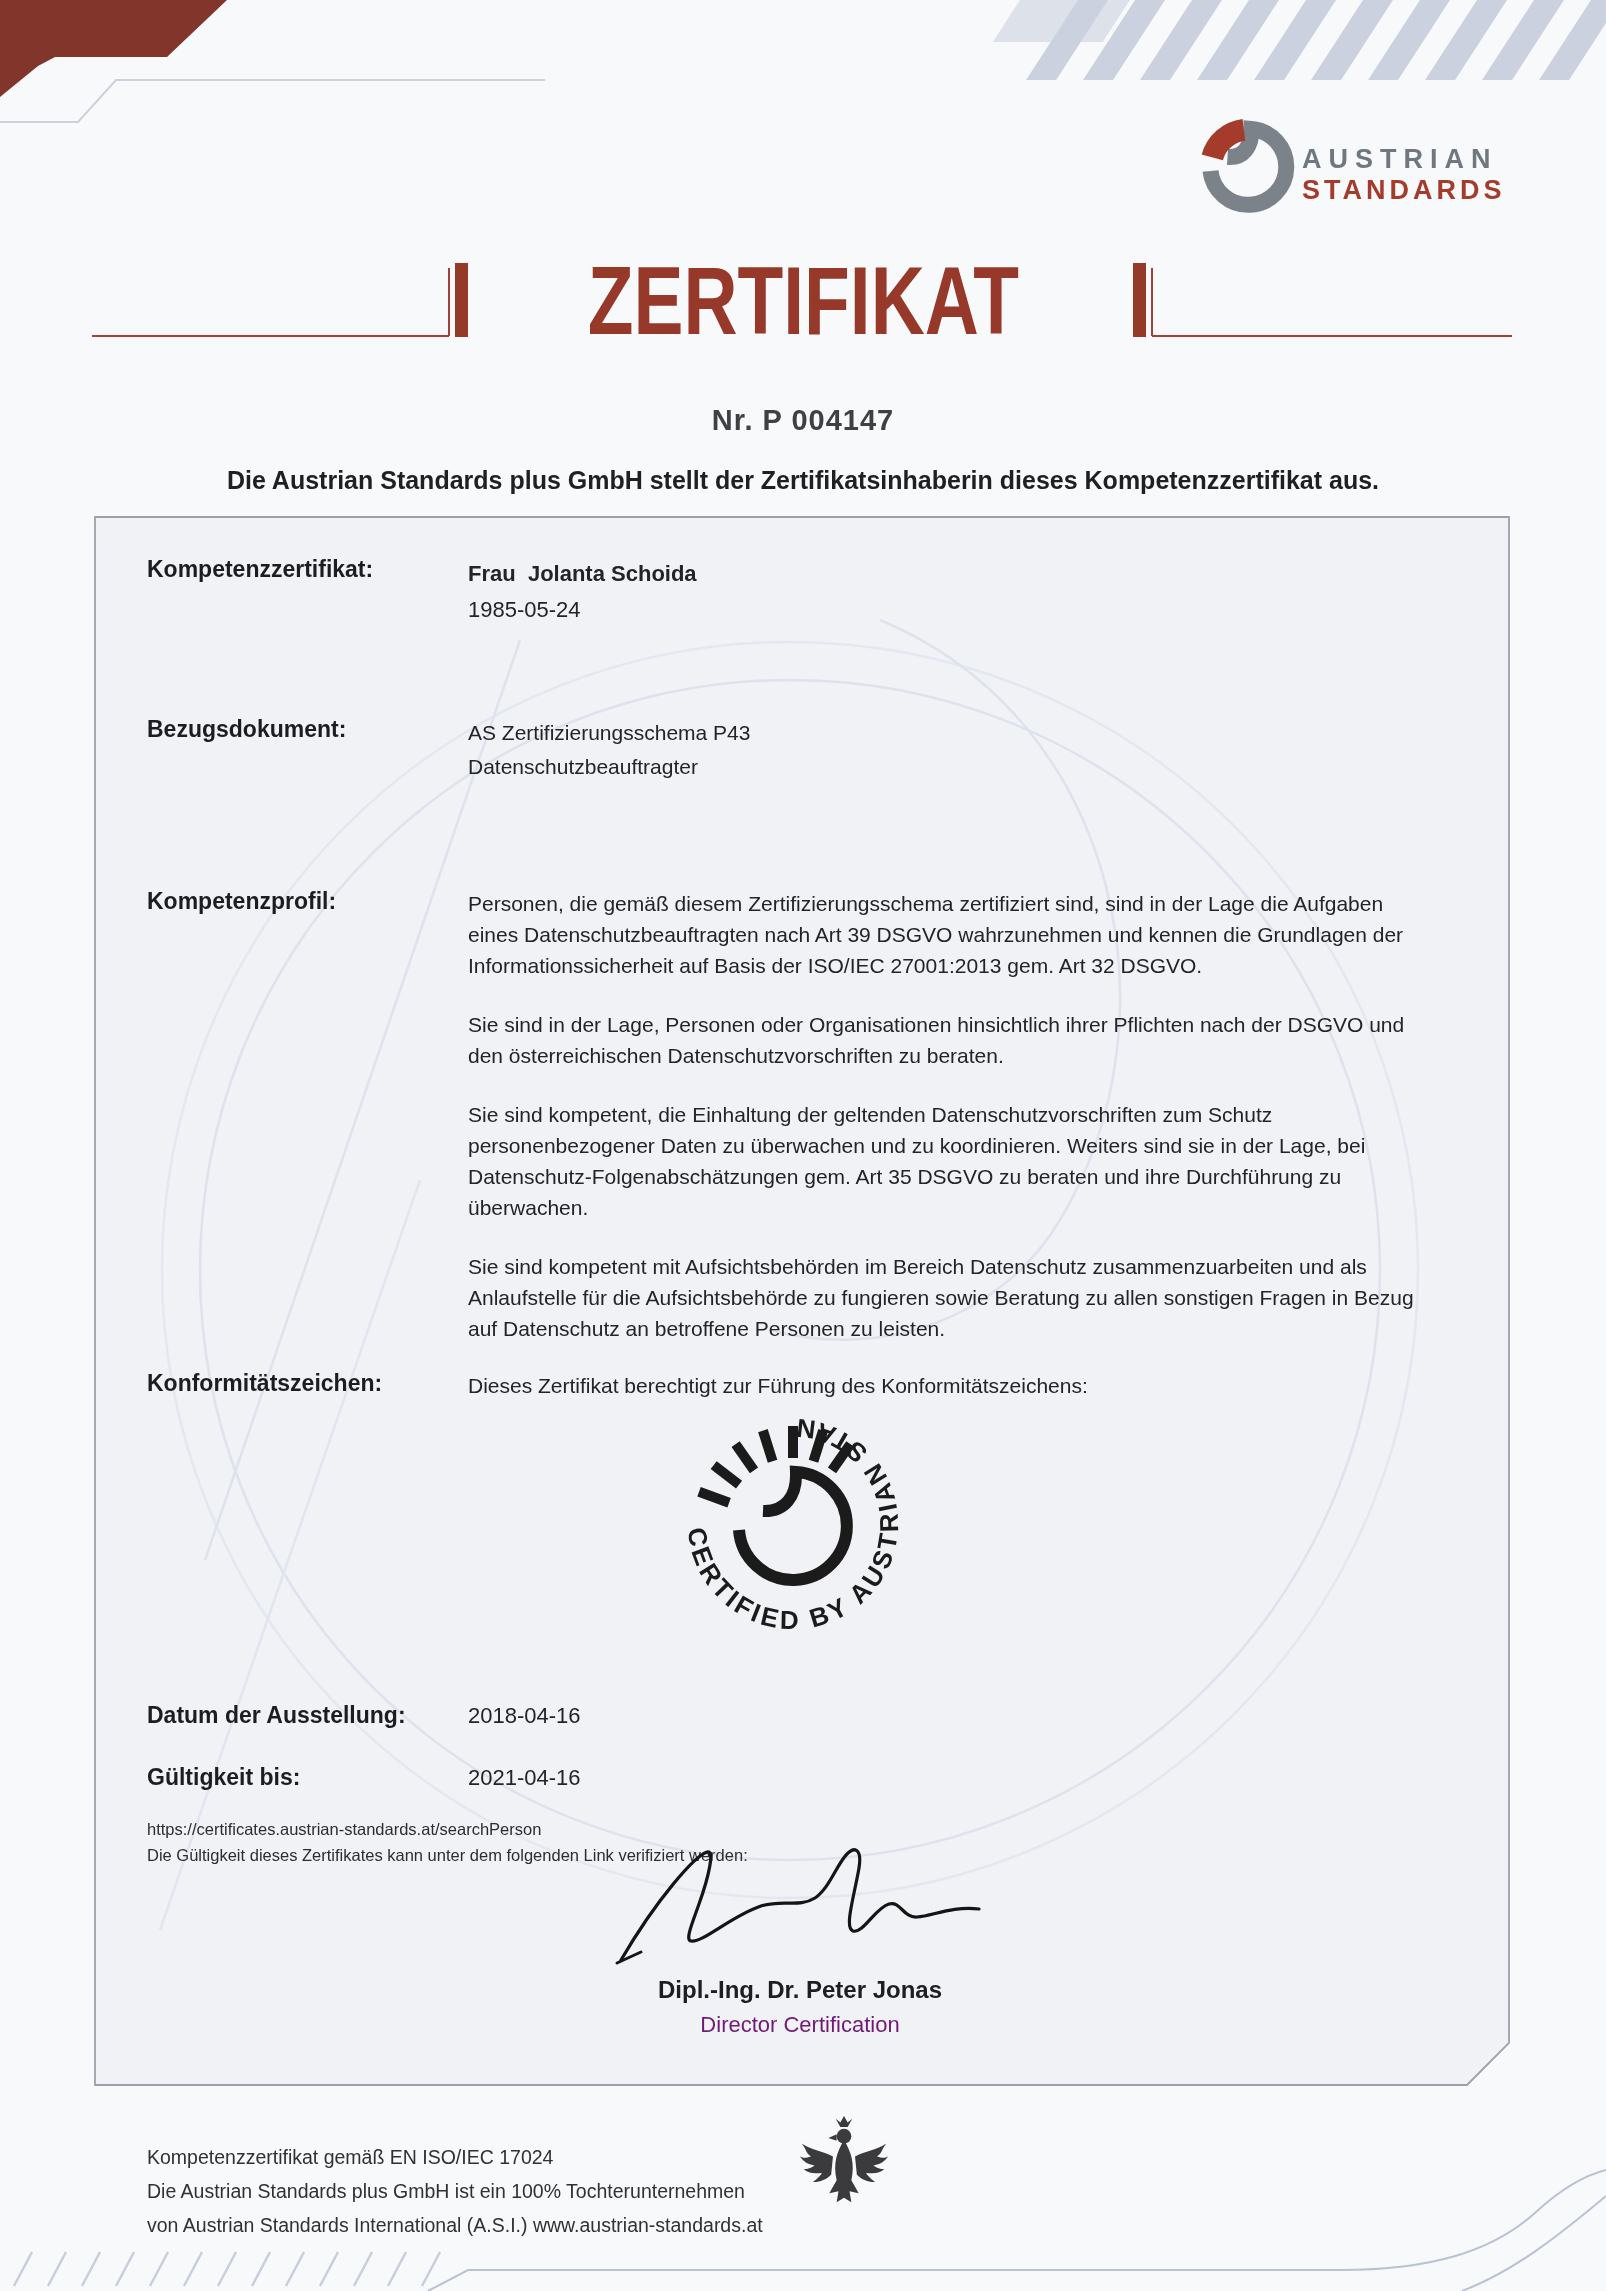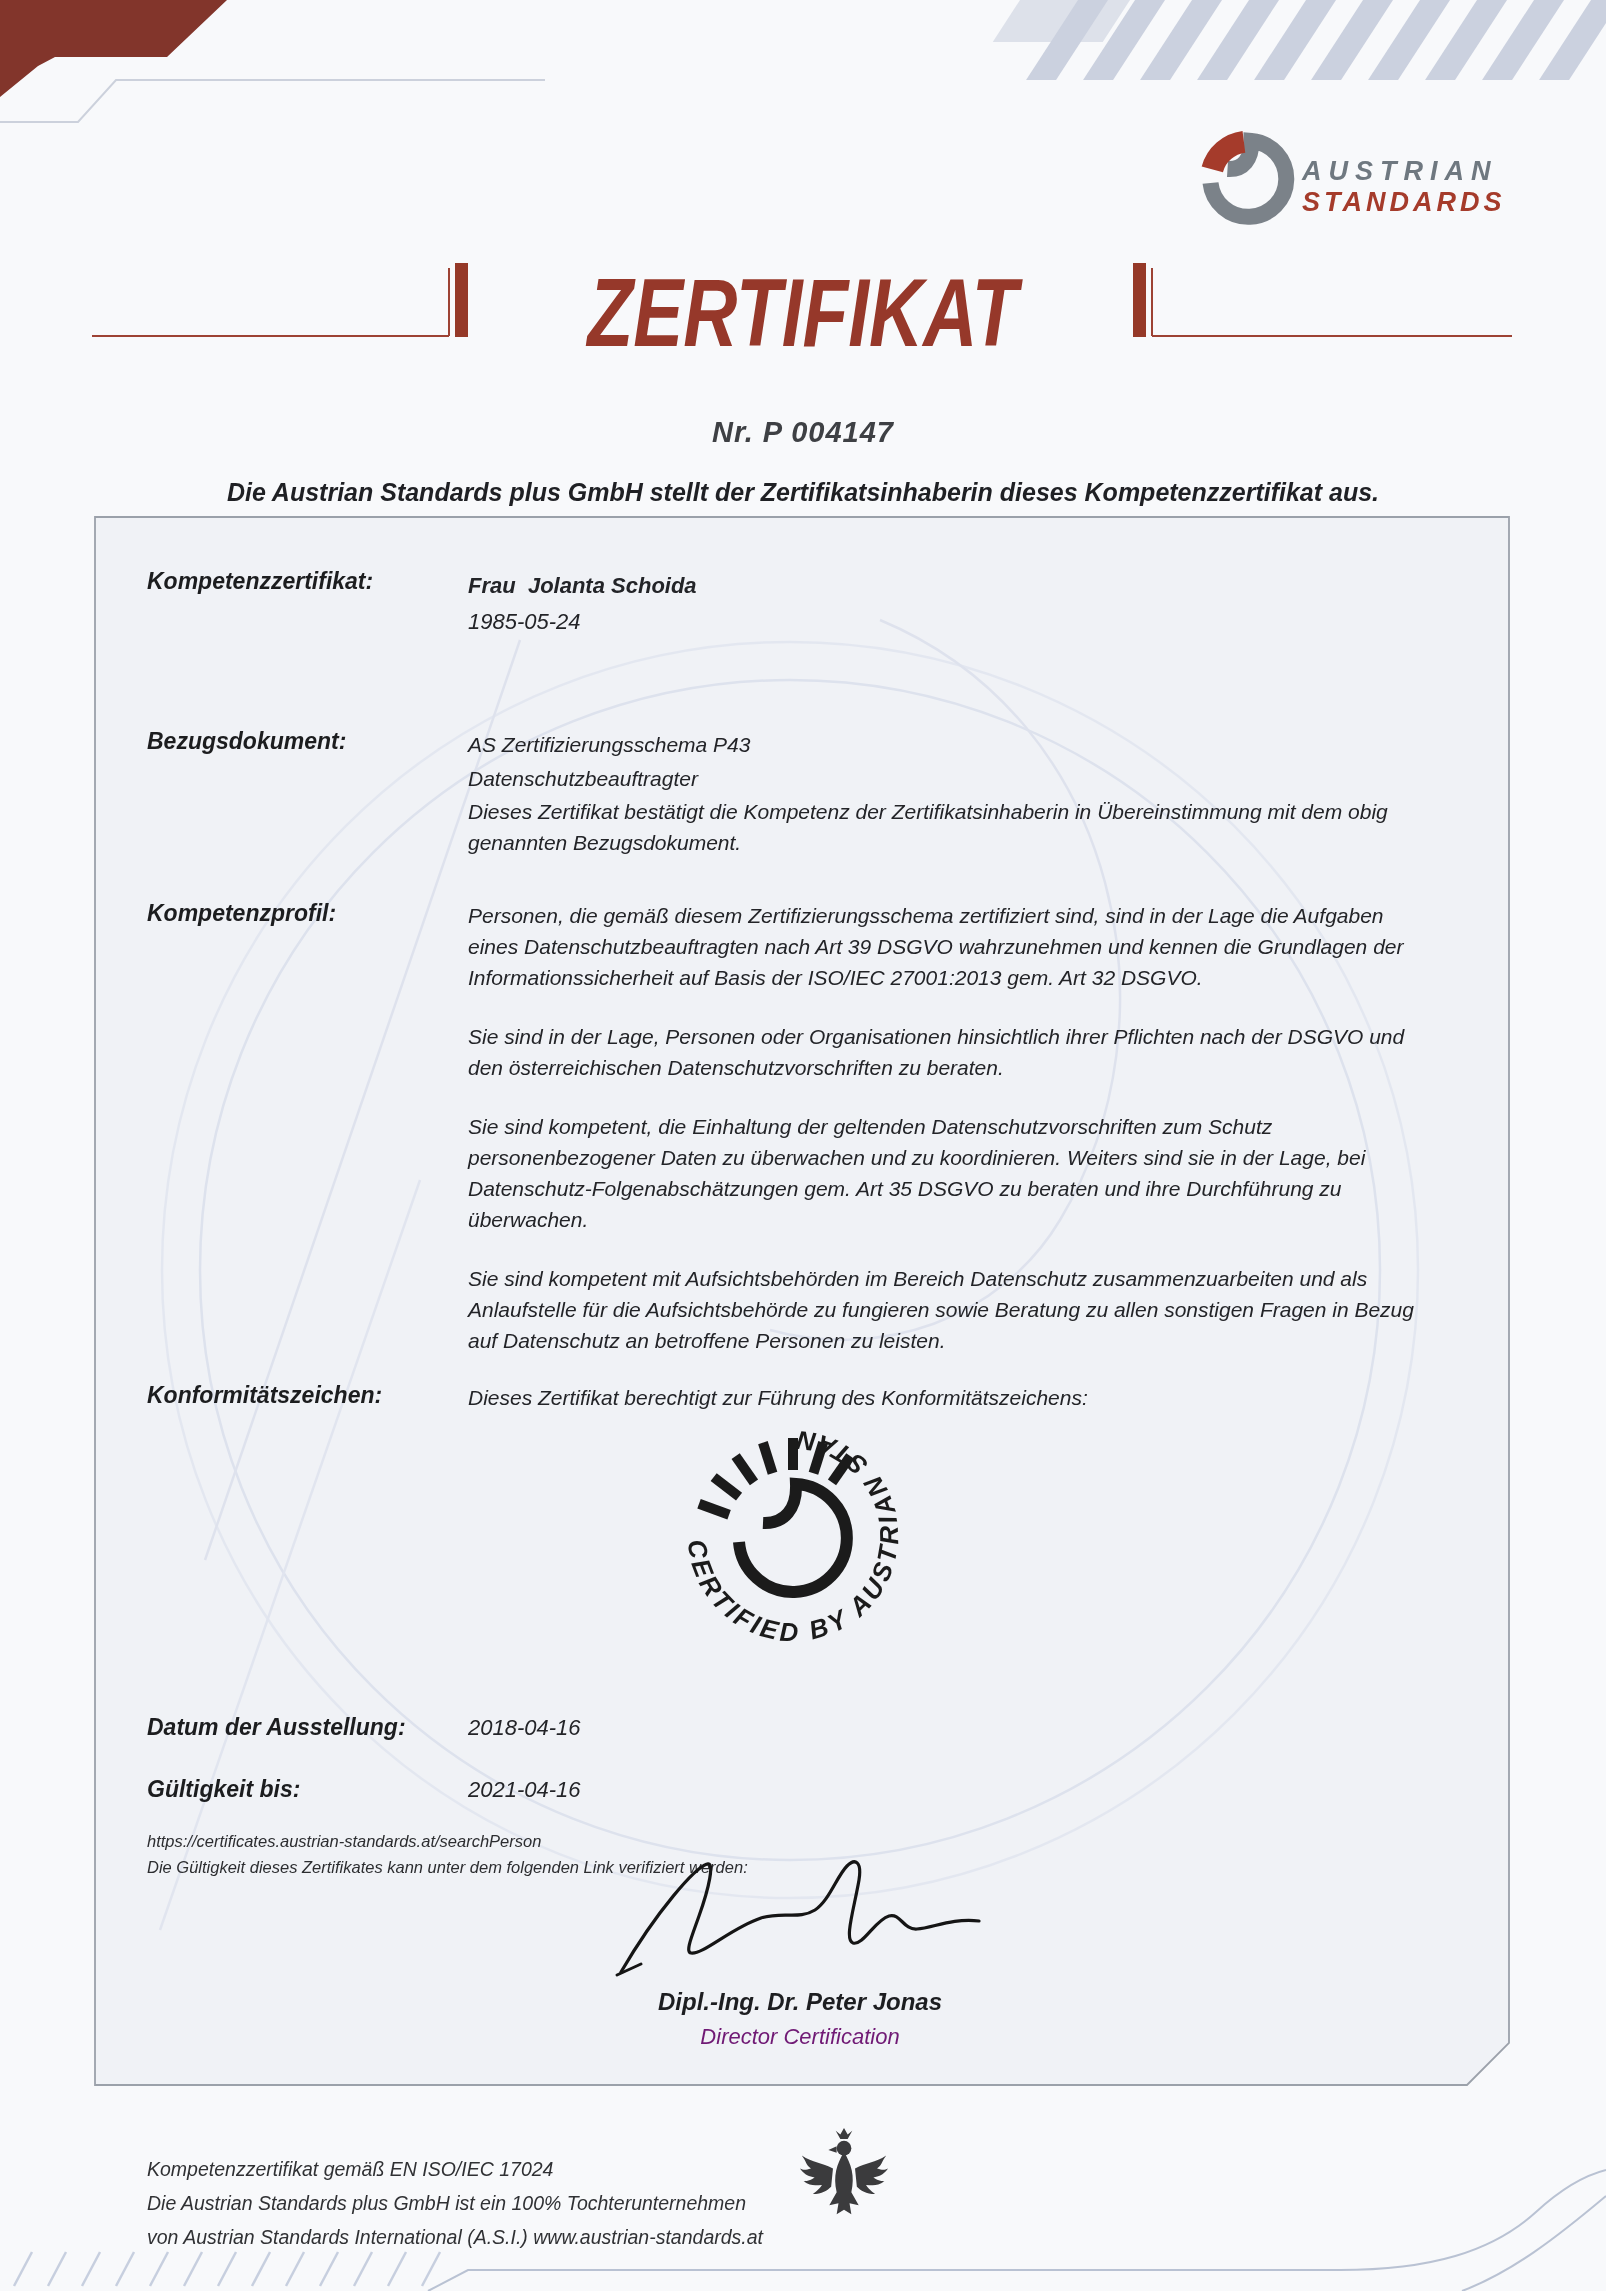--- a/index.html
+++ b/index.html
@@ -4,21 +4,21 @@
 <title>Zertifikat</title>
 <style>
   html,body{margin:0;padding:0;background:#e9eaee;}
   .page{
     position:relative;width:1606px;height:2291px;margin:0 auto;
     background:#f8f9fb;overflow:hidden;
     font-family:"Liberation Sans","DejaVu Sans",sans-serif;
     color:#232428;
   }
   .bg-layer{position:absolute;left:0;top:0;width:1606px;height:2291px;z-index:0;}
-  .content{position:absolute;left:0;top:16px;width:1606px;height:2031px;z-index:1;font-style:italic;}
+  .content{position:absolute;left:0;top:4px;width:1606px;height:2031px;z-index:1;}
 
   .abs{position:absolute;}
   .center-line{position:absolute;left:0;right:0;text-align:center;}
 
   .doc-title span{
     display:inline-block;font-size:96px;line-height:90px;font-weight:bold;
     color:#96382a;transform:scaleX(0.78);letter-spacing:0px;
   }
   .cert-no{font-size:29px;font-weight:bold;color:#3e4044;letter-spacing:1px;}
   .intro{font-size:25px;font-weight:bold;color:#1f2024;}
@@ -126,21 +126,20 @@
     <div class="lbl" style="top:552px;">Kompetenzzertifikat:</div>
     <div class="sec" style="top:552px;">
       <div class="holder-name">Frau  Jolanta Schoida</div>
       <div class="holder-date">1985-05-24</div>
     </div>
 
     <div class="lbl" style="top:712px;">Bezugsdokument:</div>
     <div class="sec" style="top:712px;">
       <div class="ref-line">AS Zertifizierungsschema P43</div>
       <div class="ref-line">Datenschutzbeauftragter</div>
-      <p class="ref-para">Dieses Zertifikat bestätigt die Kompetenz der Zertifikatsinhaberin in Übereinstimmung mit dem obig genannten Bezugsdokument.</p>
     </div>
 
     <div class="lbl" style="top:884px;">Kompetenzprofil:</div>
     <div class="sec" style="top:884px;">
       <p>Personen, die gemäß diesem Zertifizierungsschema zertifiziert sind, sind in der Lage die Aufgaben eines Datenschutzbeauftragten nach Art 39 DSGVO wahrzunehmen und kennen die Grundlagen der Informationssicherheit auf Basis der ISO/IEC 27001:2013 gem. Art 32 DSGVO.</p>
       <p>Sie sind in der Lage, Personen oder Organisationen hinsichtlich ihrer Pflichten nach der DSGVO und den österreichischen Datenschutzvorschriften zu beraten.</p>
       <p>Sie sind kompetent, die Einhaltung der geltenden Datenschutzvorschriften zum Schutz personenbezogener Daten zu überwachen und zu koordinieren. Weiters sind sie in der Lage, bei Datenschutz-Folgenabschätzungen gem. Art 35 DSGVO zu beraten und ihre Durchführung zu überwachen.</p>
       <p>Sie sind kompetent mit Aufsichtsbehörden im Bereich Datenschutz zusammenzuarbeiten und als Anlaufstelle für die Aufsichtsbehörde zu fungieren sowie Beratung zu allen sonstigen Fragen in Bezug auf Datenschutz an betroffene Personen zu leisten.</p>
     </div>
 

